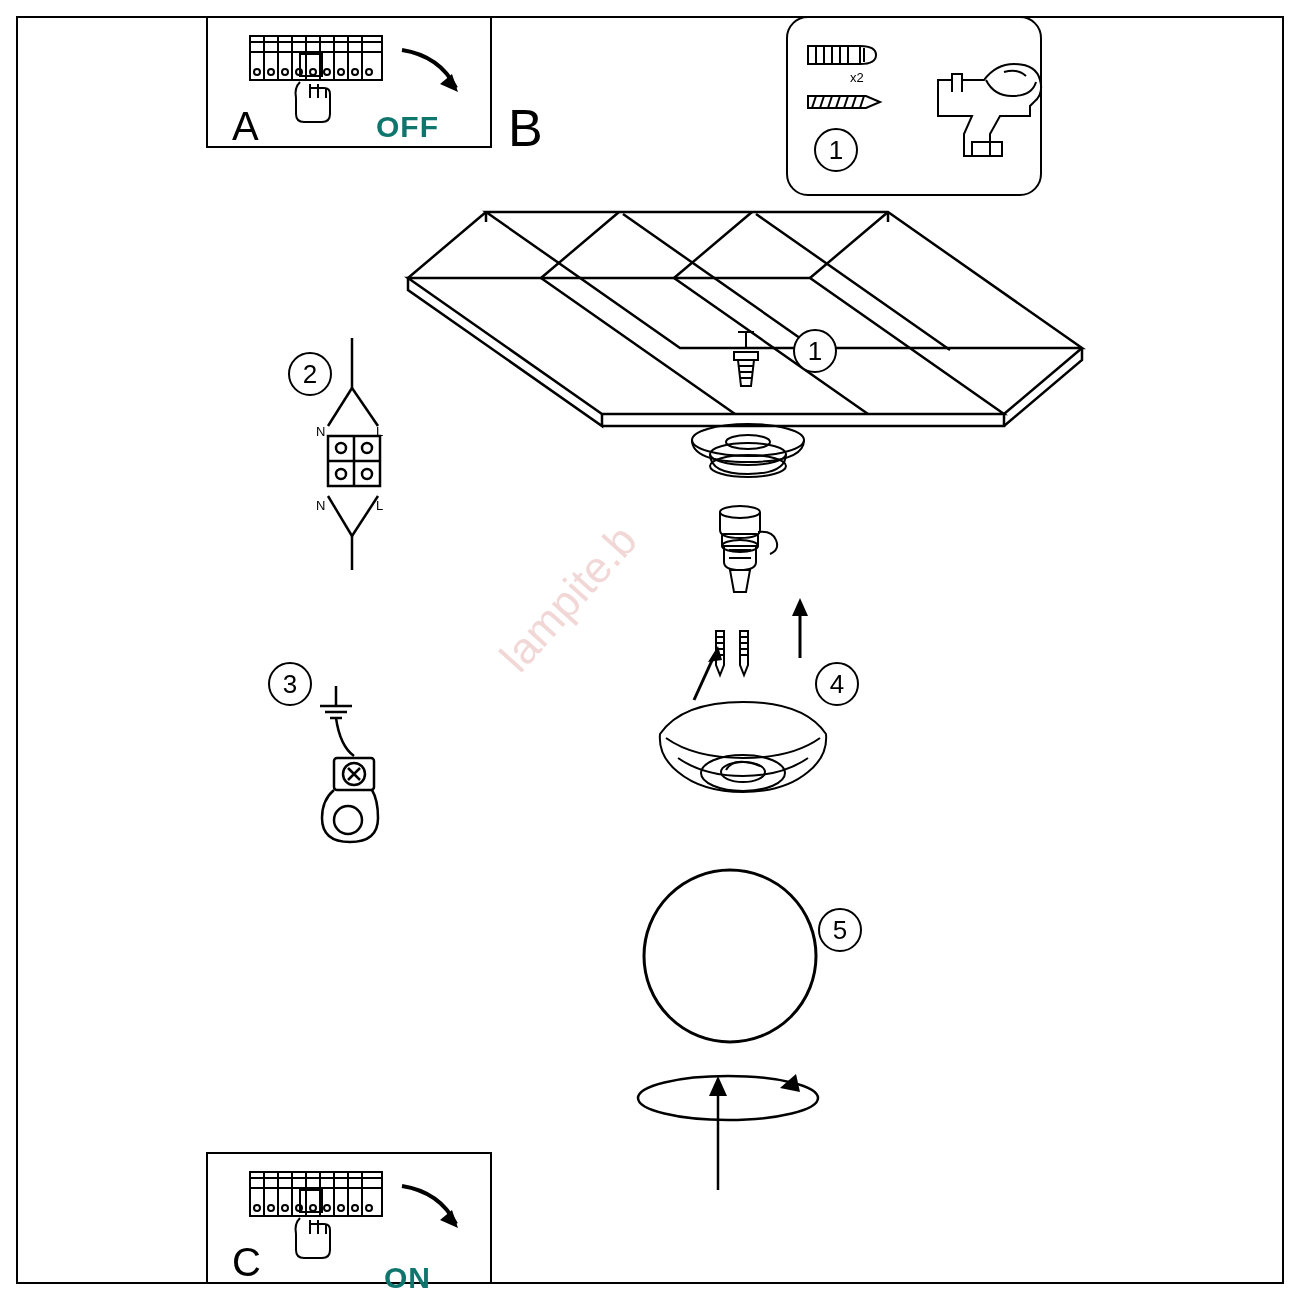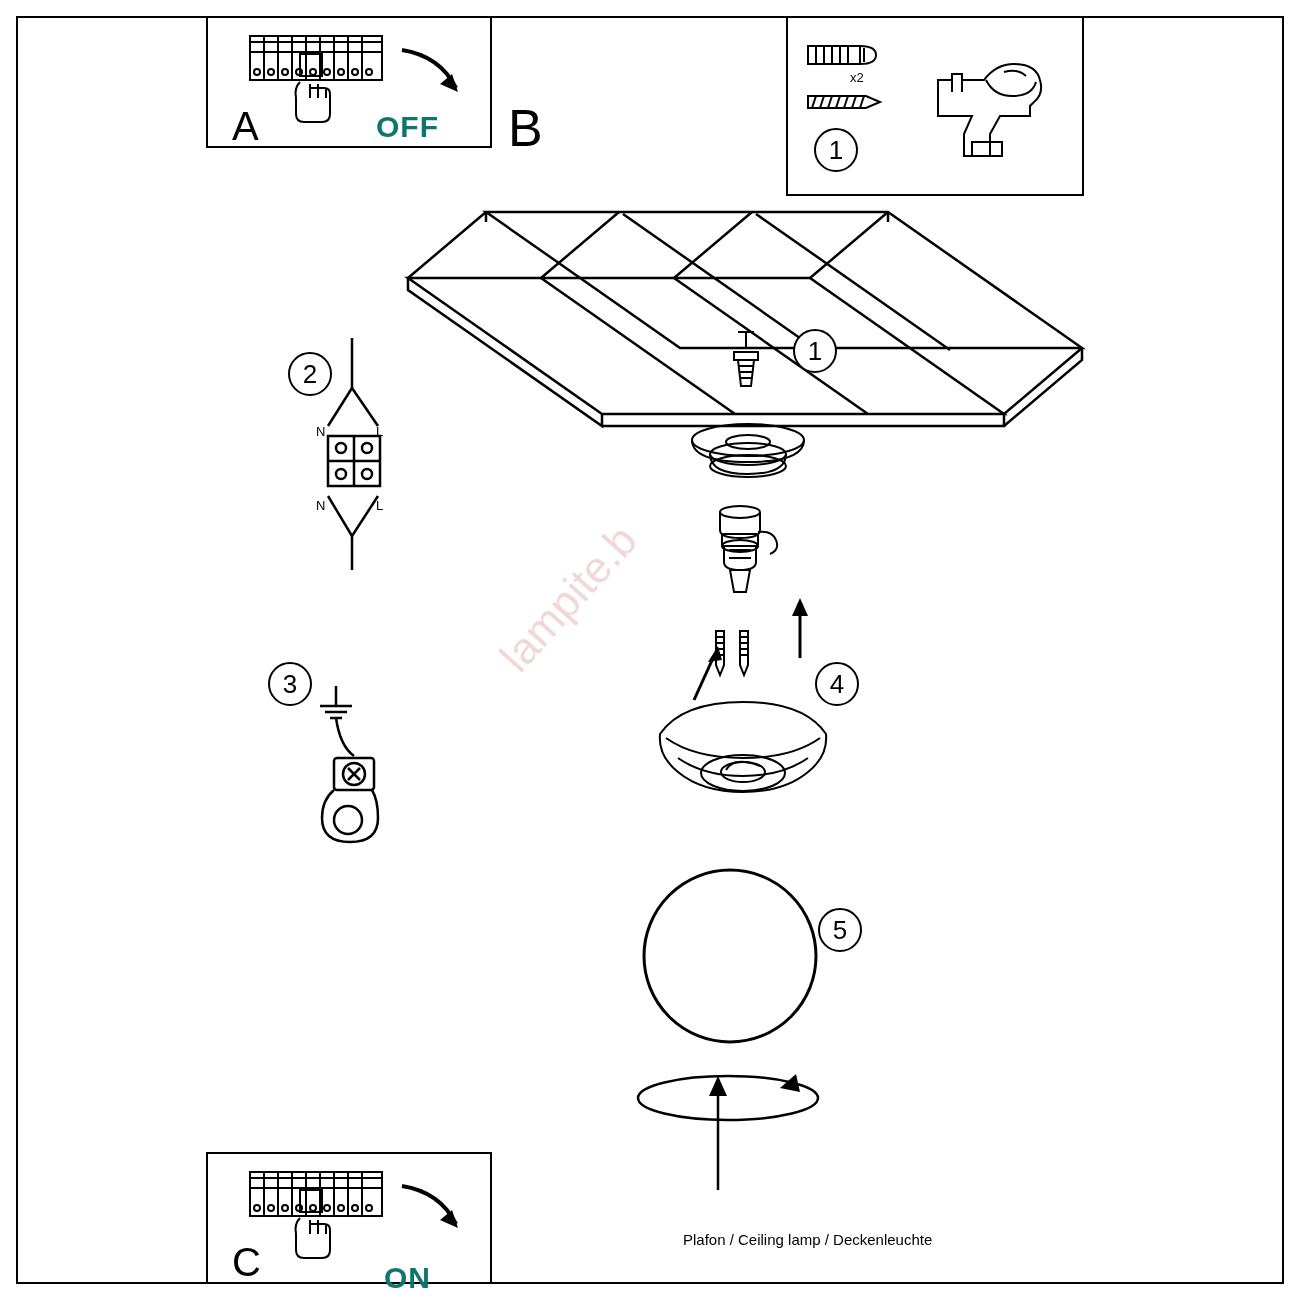--- a/index.html
+++ b/index.html
@@ -28,21 +28,21 @@
   }
   .panel {
     position: absolute;
     border: 2px solid #000;
     box-sizing: border-box;
     background: #fff;
   }
   
   #panel-a { left: 206px; top: 16px; width: 286px; height: 132px; }
   #panel-c { left: 206px; top: 1152px; width: 286px; height: 132px; }
-  #panel-1 { left: 786px; top: 16px; width: 298px; height: 180px; }
+  #panel-1 { left: 786px; top: 16px; width: 256px; height: 180px; border-radius: 22px; }
 
   .big-letter {
     position: absolute;
     font-size: 40px;
     font-weight: 400;
     color: #000;
     line-height: 1;
     font-family: "Liberation Sans", sans-serif;
   }
   .label-word {
@@ -362,16 +362,15 @@
       <path d="M8 10 q38 6 54 38" fill="none" stroke="#000" stroke-width="4"></path>
       <polygon points="64,52 58,34 46,44" fill="#000"></polygon>
     </svg>
     <div class="big-letter" style="left:24px; top:88px;">C</div>
     <div class="label-word" style="left:176px; top:107px;">ON</div>
   </div>
 
   <div class="watermark">lampite.b</div>
 
   <div class="footer-text">
-    <div>Plafon / Ceiling lamp / Deckenleuchte</div>
   </div>
 
 </div>
 
 </body></html>

